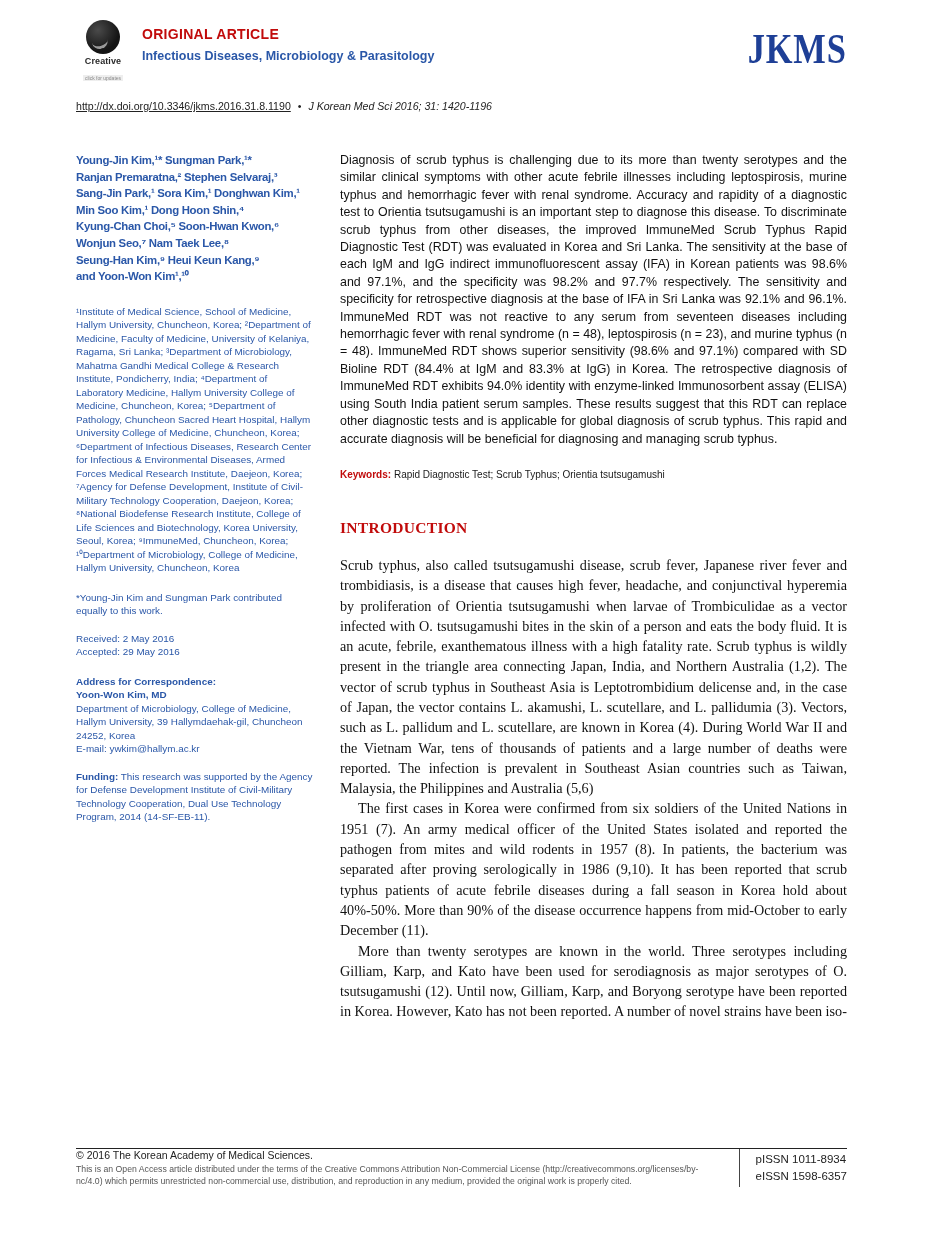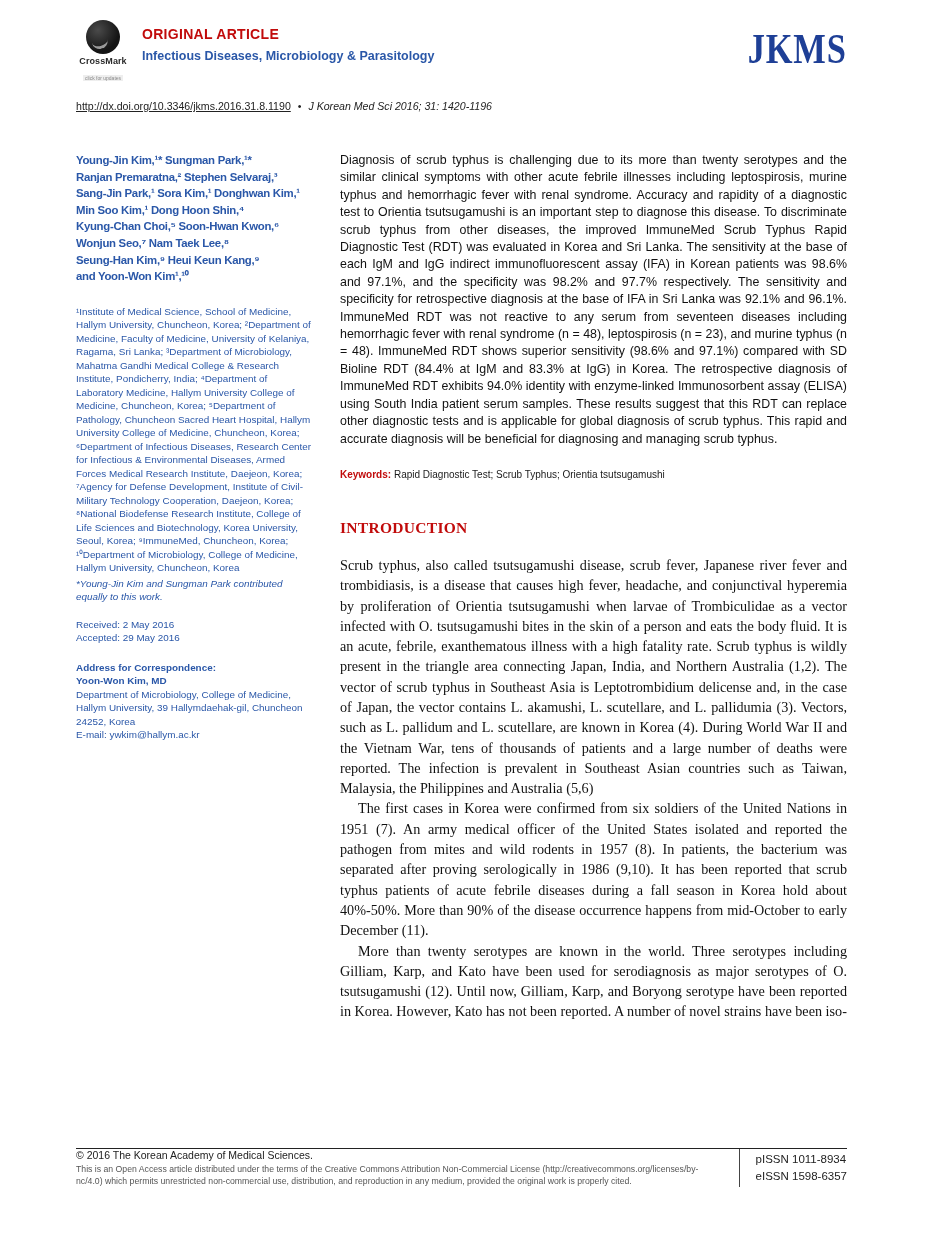--- a/index.html
+++ b/index.html
@@ -63,21 +63,21 @@
     color:var(--title_blue);
     max-width:790px;
   }
 
   
   .columns{margin-top:40px;display:flex;gap:26px;}
   .left-col{width:238px;flex:0 0 238px;color:var(--link_blue);}
   .authors{font-weight:bold;font-size:11.4px;line-height:16.6px;letter-spacing:-0.3px;}
   .author-line{white-space:nowrap;}
   .affiliations{margin-top:20px;font-size:9.9px;line-height:13.5px;}
-  .note{margin-top:2px;font-size:9.9px;line-height:13.5px;font-style:italic;}
+  .note{margin-top:16px;font-size:9.9px;line-height:13.5px;}
   .dates{margin-top:14px;font-size:9.9px;line-height:13.5px;}
   .correspondence{margin-top:16px;font-size:9.9px;line-height:13.5px;}
   .correspondence .bold{font-weight:bold;}
   .funding{margin-top:14px;font-size:9.9px;line-height:13.5px;}
   .funding .bold{font-weight:bold;}
   .email{cursor:pointer;}
 
   
   .right-col{flex:1;min-width:0;}
   .abstract{
@@ -119,21 +119,21 @@
 </head>
 <body>
 
 <div class="page">
   <div class="content">
 
     <div class="header">
       <div class="header-left">
         <div class="crossmark">
           <div class="cm-circle"></div>
-          <div class="cm-text">CrossMark</div>
+          <div class="cm-text">Creative</div>
           <div class="cm-sub">click for updates</div>
         </div>
         <div class="header-titles">
           <div class="article-type">ORIGINAL ARTICLE</div>
           <div class="section-name">Infectious Diseases, Microbiology &amp; Parasitology</div>
         </div>
       </div>
       <div class="journal-logo">JKMS</div>
     </div>
 
@@ -167,20 +167,24 @@
           <div>Accepted: 29 May 2016</div>
         </div>
 
         <div class="correspondence">
           <div class="bold">Address for Correspondence:</div>
           <div class="bold">Yoon-Won Kim, MD</div>
           <div>Department of Microbiology, College of Medicine, Hallym University, 39 Hallymdaehak-gil, Chuncheon 24252, Korea</div>
           <div class="email">E-mail: ywkim@hallym.ac.kr</div>
         </div>
 
+        <div class="funding">
+          <span class="bold">Funding:</span>
+          <span>This research was supported by the Agency for Defense Development Institute of Civil-Military Technology Cooperation, Dual Use Technology Program, 2014 (14-SF-EB-11).</span>
+        </div>
       </aside>
 
       <main class="right-col">
         <p class="abstract">Diagnosis of scrub typhus is challenging due to its more than twenty serotypes and the similar clinical symptoms with other acute febrile illnesses including leptospirosis, murine typhus and hemorrhagic fever with renal syndrome. Accuracy and rapidity of a diagnostic test to Orientia tsutsugamushi is an important step to diagnose this disease. To discriminate scrub typhus from other diseases, the improved ImmuneMed Scrub Typhus Rapid Diagnostic Test (RDT) was evaluated in Korea and Sri Lanka. The sensitivity at the base of each IgM and IgG indirect immunofluorescent assay (IFA) in Korean patients was 98.6% and 97.1%, and the specificity was 98.2% and 97.7% respectively. The sensitivity and specificity for retrospective diagnosis at the base of IFA in Sri Lanka was 92.1% and 96.1%. ImmuneMed RDT was not reactive to any serum from seventeen diseases including hemorrhagic fever with renal syndrome (n = 48), leptospirosis (n = 23), and murine typhus (n = 48). ImmuneMed RDT shows superior sensitivity (98.6% and 97.1%) compared with SD Bioline RDT (84.4% at IgM and 83.3% at IgG) in Korea. The retrospective diagnosis of ImmuneMed RDT exhibits 94.0% identity with enzyme-linked Immunosorbent assay (ELISA) using South India patient serum samples. These results suggest that this RDT can replace other diagnostic tests and is applicable for global diagnosis of scrub typhus. This rapid and accurate diagnosis will be beneficial for diagnosing and managing scrub typhus.</p>
 
         <p class="keywords">
           <span class="kw-label">Keywords:</span>
           <span>Rapid Diagnostic Test; Scrub Typhus; Orientia tsutsugamushi</span>
         </p>
 

